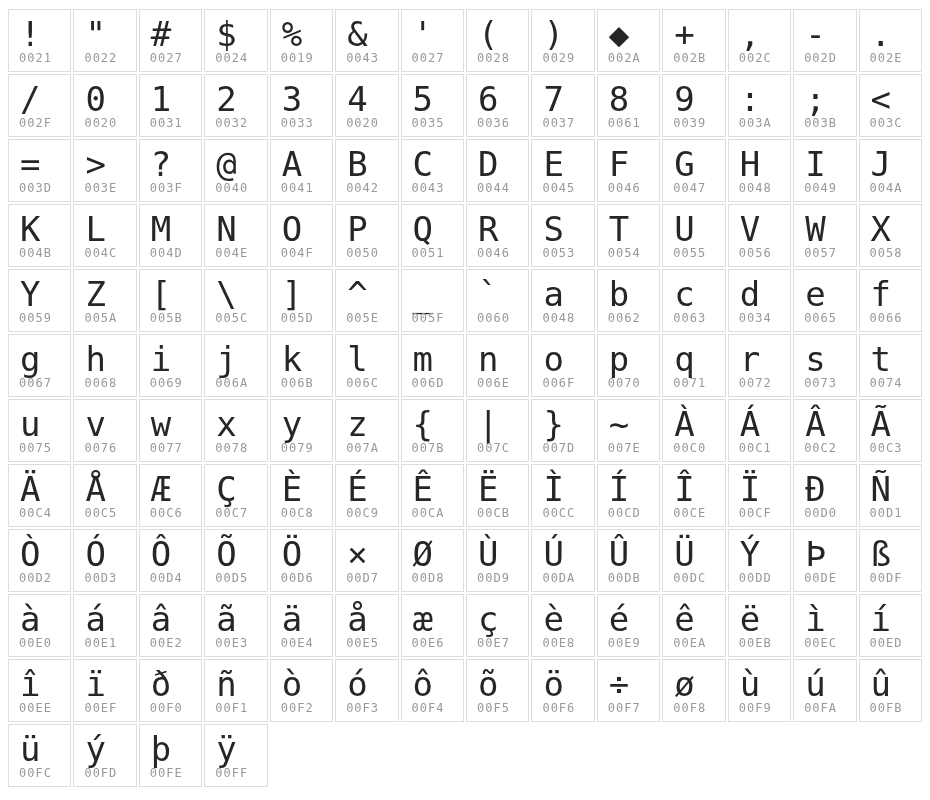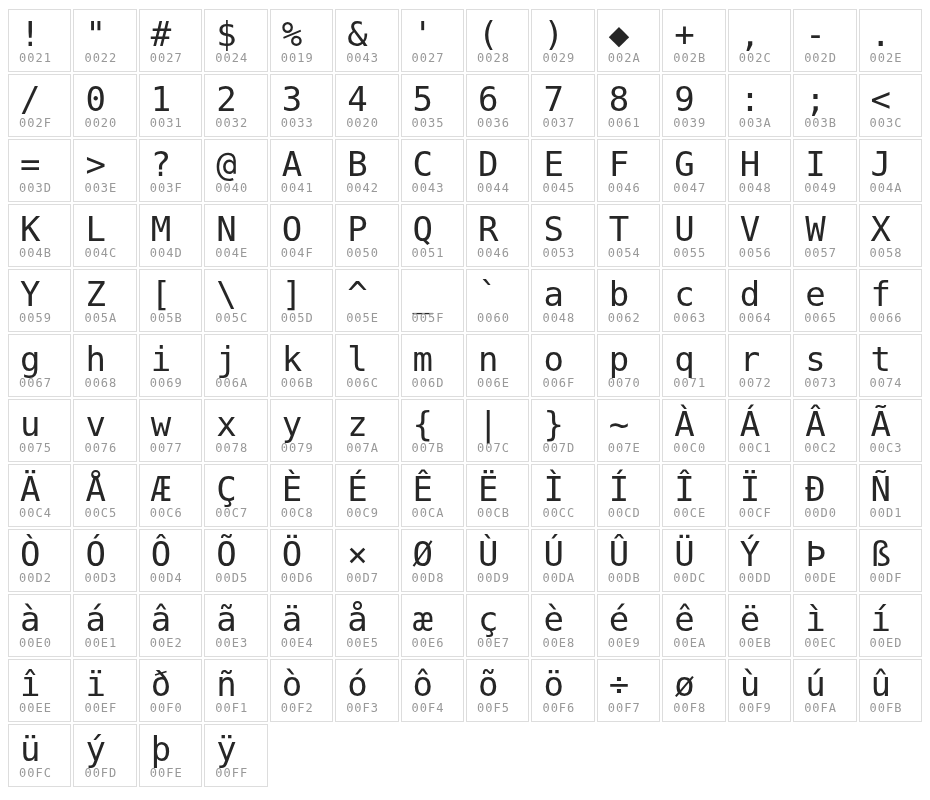--- a/index.html
+++ b/index.html
@@ -384,21 +384,21 @@
     <span class="cp">0062</span>
   </div>
 
   <div class="cell">
     <span class="glyph">c</span>
     <span class="cp">0063</span>
   </div>
 
   <div class="cell">
     <span class="glyph">d</span>
-    <span class="cp">0064</span>
+    <span class="cp">0034</span>
   </div>
 
   <div class="cell">
     <span class="glyph">e</span>
     <span class="cp">0065</span>
   </div>
 
   <div class="cell">
     <span class="glyph">f</span>
     <span class="cp">0066</span>

